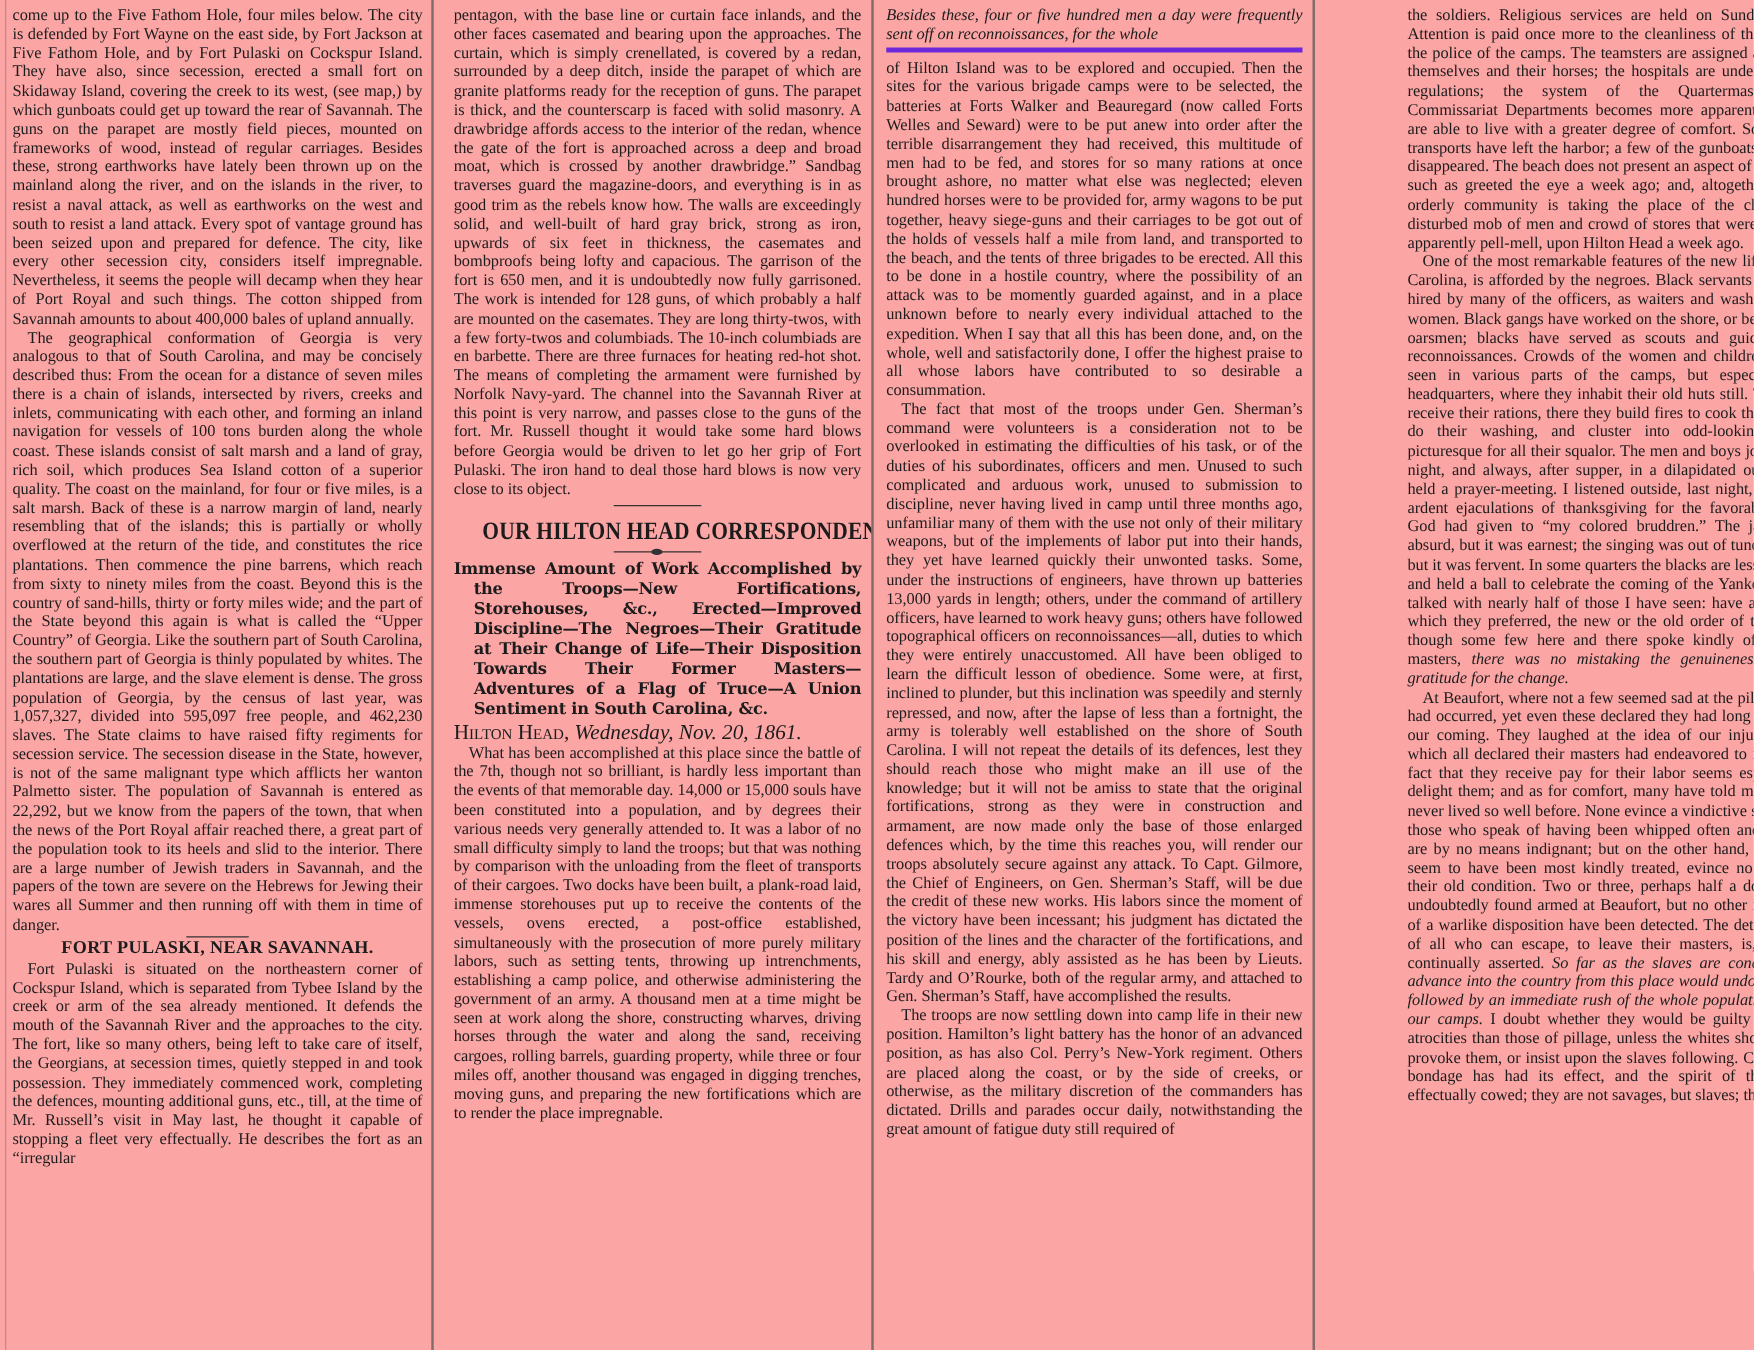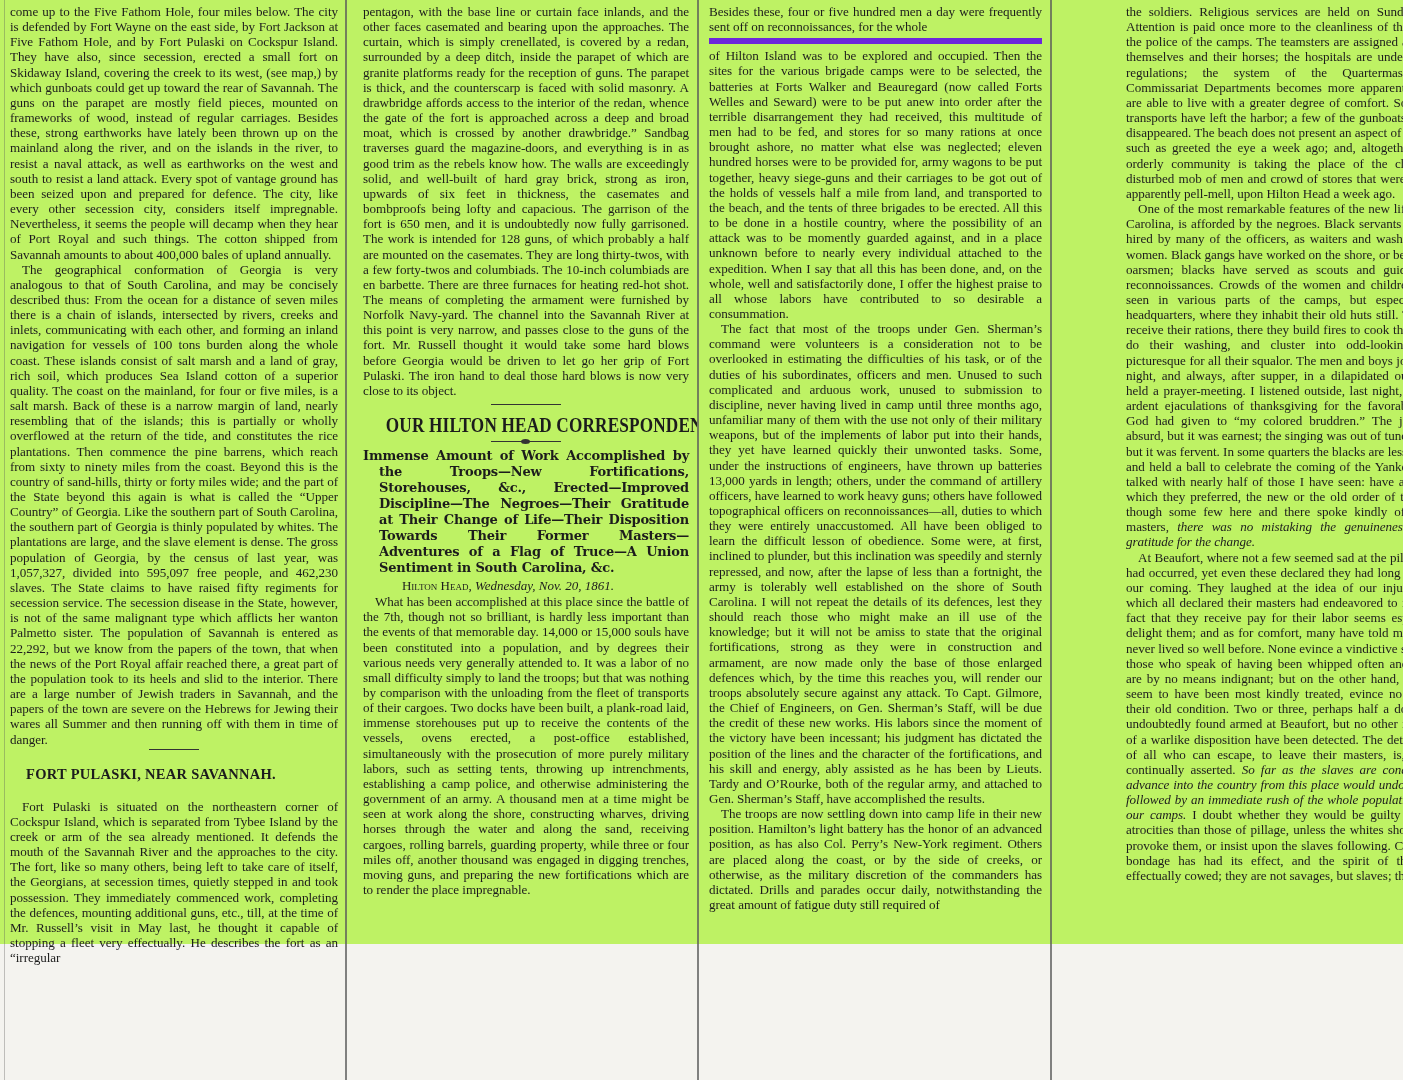--- a/index.html
+++ b/index.html
@@ -3,22 +3,22 @@
 <meta charset="utf-8">
 <style>
   html, body { margin: 0; padding: 0; }
   body {
     width: 1403px; height: 1080px; overflow: hidden;
     background: #f4f3ef;
     font-family: "Liberation Serif", "DejaVu Serif", serif;
     color: #1c1c1c;
   }
   .page {
-    position: relative; width: 1403px; height: 944px;
-    background: #bef264;
+    position: relative; width: 1403px; height: 1080px;
+    background: #fca5a5;
   }
   .col {
     position: absolute; top: 0; height: 1080px;
     box-sizing: border-box; overflow: hidden;
     padding: 4px 8px 0 10px;
   }
   .col1 { left: 0; width: 346px; }
   .col2 { left: 347px; width: 350px; padding-left: 16px; }
   .col3 { left: 699px; width: 351px; }
   .col4 { left: 1116px; width: 351px; }
@@ -30,22 +30,22 @@
   .rule.r1 { left: 345px; }
   .rule.r2 { left: 697px; }
   .rule.r3 { left: 1050px; }
   p.para {
     margin: 0; font-size: 13.1px; line-height: 15.15px;
     text-align: justify; text-indent: 12px;
     letter-spacing: -0.05px;
   }
   p.para.noindent { text-indent: 0; }
   .heading-caps {
-    font-size: 14.5px; line-height: 17px;
-    letter-spacing: 0.3px; margin: 16px;
+    text-align: center; font-size: 14.5px; line-height: 17px;
+    letter-spacing: 0.3px; margin: 0;
   }
   .divider {
     width: 50px; height: 1px; background: #333; margin: 2px auto 0;
   }
   .divider.ornament { width: 70px; position: relative; margin: 4px auto 6px; }
   .divider.ornament::after {
     content: ""; position: absolute; left: 30px; top: -2px;
     width: 9px; height: 5px; background: #333; border-radius: 50%;
   }
   .big-head {
@@ -54,27 +54,27 @@
     transform-origin: center;
     white-space: nowrap;
   }
   .hr-top { width: 70px; height: 1px; background: #333; margin: 6px auto 0; }
   .subhead {
     margin: 0 0 0 0; font-weight: bold; font-size: 13px; line-height: 16px;
     text-align: justify; padding-left: 16px; text-indent: -16px;
     font-family: "DejaVu Serif", serif; letter-spacing: -0.2px;
   }
   .dateline {
-    margin: 2px 0 0 0; font-size: 13px; line-height: 16px;
-    text-align: center; padding-right: 36px; font-style: italic;
+    margin: 2px 0 0 0; font-size: 17px; line-height: 16px;
+    text-align: left; padding-right: 36px; font-style: italic;
   }
   .dateline .sc { font-style: normal; font-variant: small-caps; }
   .sc { font-variant: small-caps; }
   em { font-style: italic; }
-  .col3 .top-box { border-bottom: 6px solid #6d28d9; padding-bottom: 4px; margin-bottom: 4px; }
+  .col3 .top-box { border-bottom: 4px solid #6d28d9; padding-bottom: 4px; margin-bottom: 4px; font-style: italic; }
 </style>
 </head>
 <body>
 
 <div class="page">
 
   <div class="rule r0"></div>
   <div class="rule r1"></div>
   <div class="rule r2"></div>
   <div class="rule r3"></div>

